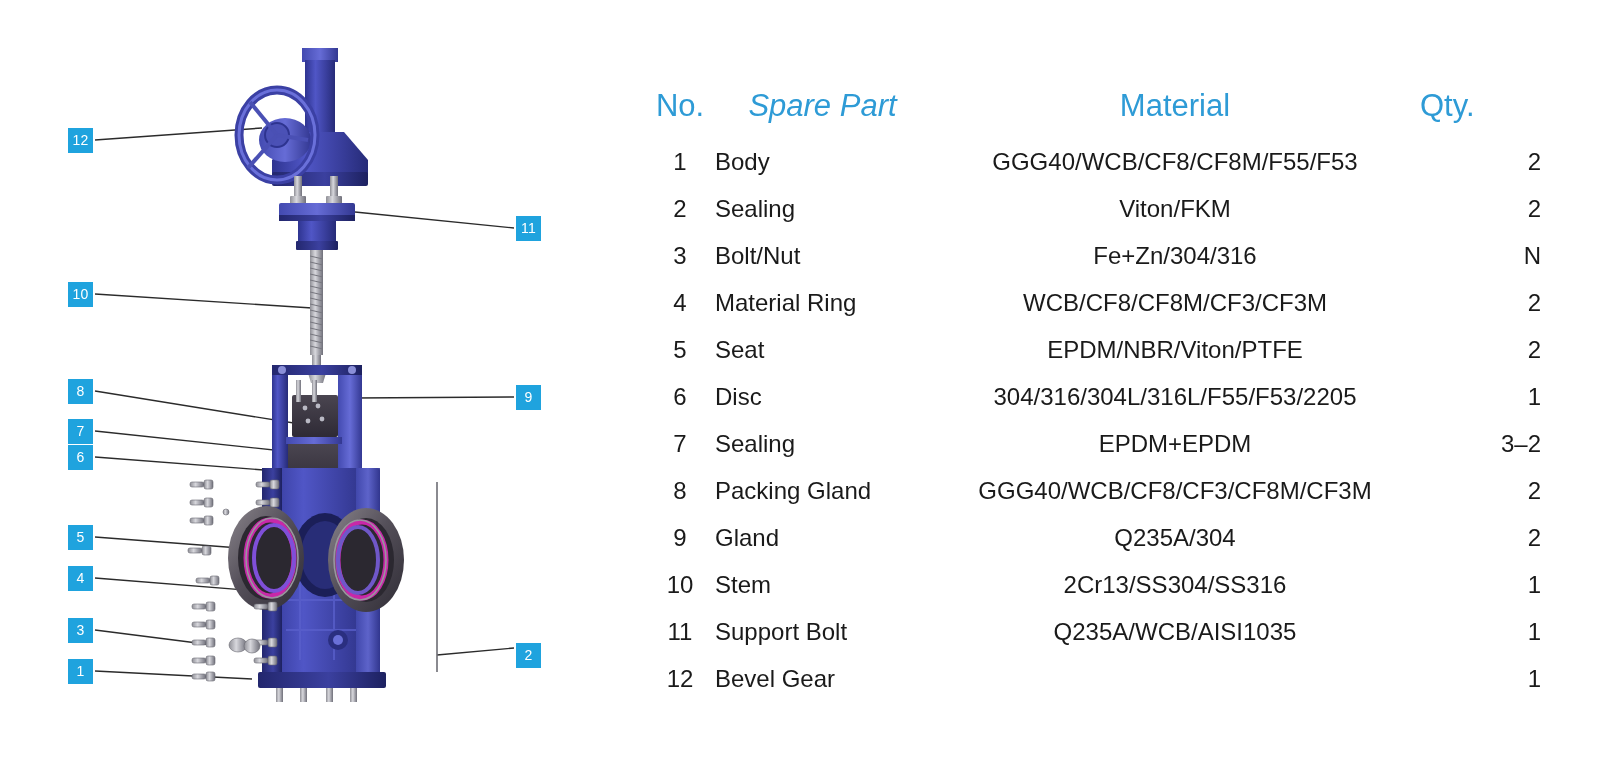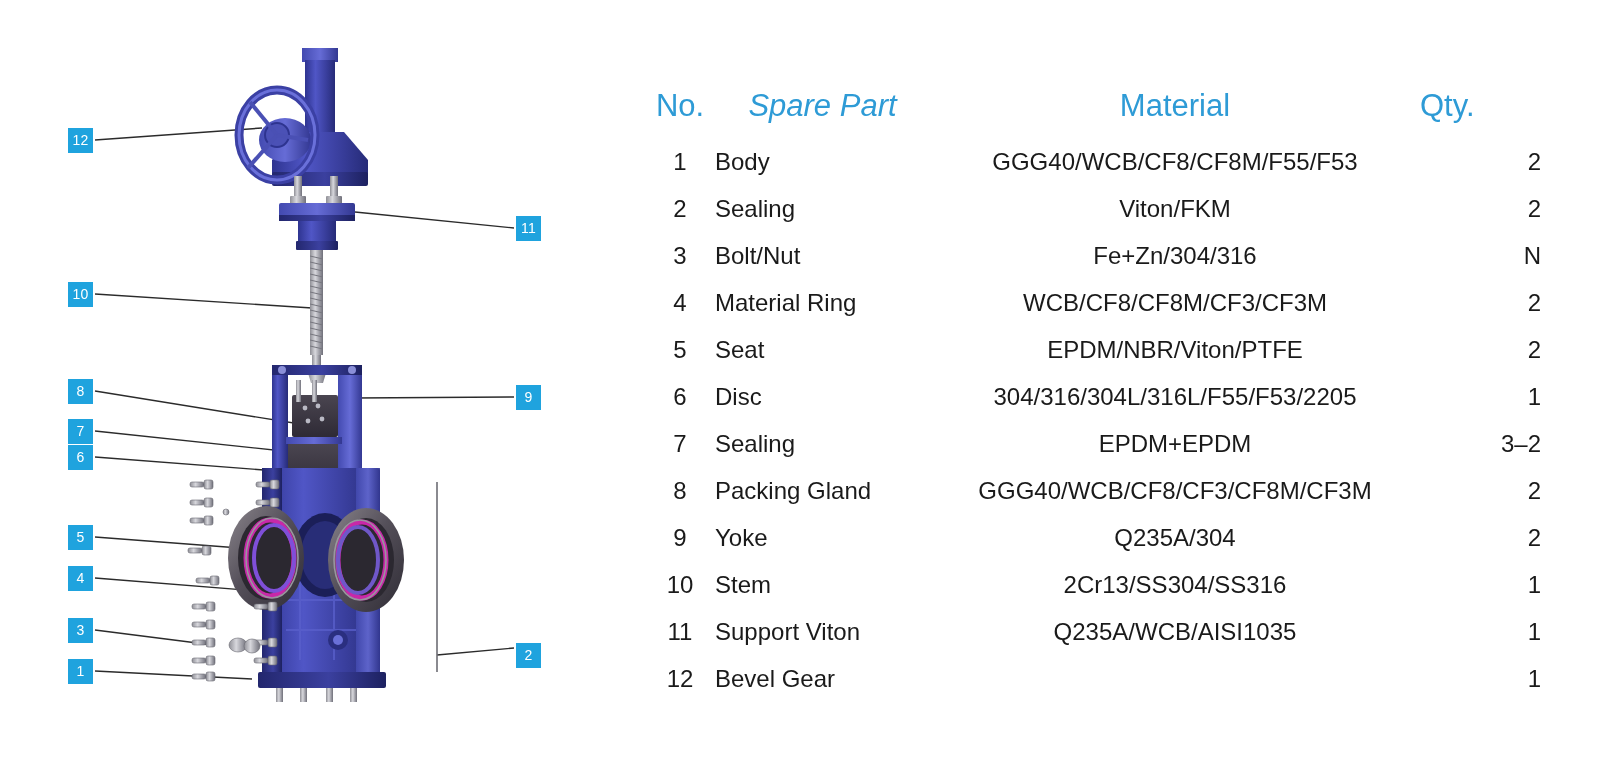--- a/index.html
+++ b/index.html
@@ -340,33 +340,33 @@
           <td class="c-qty">3–2</td>
         </tr>
         <tr>
           <td class="c-no">8</td>
           <td class="c-part">Packing Gland</td>
           <td class="c-mat">GGG40/WCB/CF8/CF3/CF8M/CF3M</td>
           <td class="c-qty">2</td>
         </tr>
         <tr>
           <td class="c-no">9</td>
-          <td class="c-part">Yoke</td>
+          <td class="c-part">Gland</td>
           <td class="c-mat">Q235A/304</td>
           <td class="c-qty">2</td>
         </tr>
         <tr>
           <td class="c-no">10</td>
           <td class="c-part">Stem</td>
           <td class="c-mat">2Cr13/SS304/SS316</td>
           <td class="c-qty">1</td>
         </tr>
         <tr>
           <td class="c-no">11</td>
-          <td class="c-part">Support Viton</td>
+          <td class="c-part">Support Bolt</td>
           <td class="c-mat">Q235A/WCB/AISI1035</td>
           <td class="c-qty">1</td>
         </tr>
         <tr>
           <td class="c-no">12</td>
           <td class="c-part">Bevel Gear</td>
           <td class="c-mat"></td>
           <td class="c-qty">1</td>
         </tr>
       </tbody>

